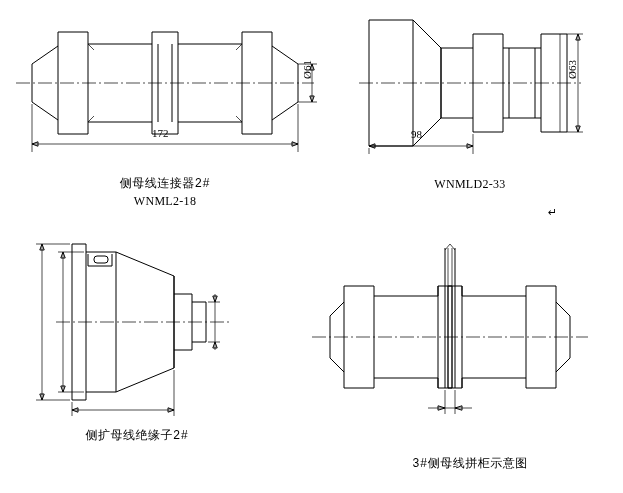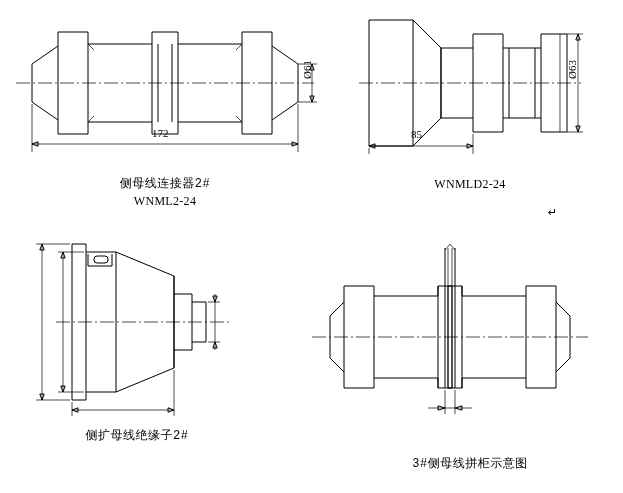--- a/index.html
+++ b/index.html
@@ -102,21 +102,21 @@
       <line class="thin" x1="22" y1="140" x2="288" y2="140"></line>
       <path class="ln" d="M22,140 l6,-2.2 l0,4.4 Z" fill="#000"></path>
       <path class="ln" d="M288,140 l-6,-2.2 l0,4.4 Z" fill="#000"></path>
     </svg>
     <div class="dimlabel vert" style="left:291px; top:56px;">Ø61</div>
     <div class="dimlabel" style="left:142px; top:123px;text-align:center;">172</div>
   </div>
 
   <div class="caption" style="left:55px; top:176px; width:220px;">
     <span class="cn">侧母线连接器2#</span>
-    <span class="code">WNML2-24</span>
+    <span class="code">WNML2-18</span>
   </div>
 
   <div class="panel" style="left:355px; top:4px; width:230px; height:160px;">
     <svg width="230" height="160" viewBox="0 0 230 160">
       <path class="ln" d="M14,16 L14,142 L58,142 L58,130 L78,118 L78,58 L100,58 L100,130 L130,130 L130,118
                           L160,118 L160,130 L186,130 L186,116 L212,98 L212,60 L186,42 L186,28 L160,28 L160,40
                           L130,40 L130,28 L100,28 L100,100 L78,100 L78,40 L58,28 L58,16 L14,16 Z"></path>
 
       <rect x="0" y="0" width="230" height="160" fill="#fff" stroke="none"></rect>
 
@@ -142,25 +142,25 @@
       <path class="ln" d="M223,30 l-2.2,6 l4.4,0 Z" fill="#000"></path>
       <path class="ln" d="M223,128 l-2.2,-6 l4.4,0 Z" fill="#000"></path>
 
       <line class="thin" x1="14" y1="144" x2="14" y2="150"></line>
       <line class="thin" x1="118" y1="130" x2="118" y2="150"></line>
       <line class="thin" x1="14" y1="142" x2="118" y2="142"></line>
       <path class="ln" d="M14,142 l6,-2.2 l0,4.4 Z" fill="#000"></path>
       <path class="ln" d="M118,142 l-6,-2.2 l0,4.4 Z" fill="#000"></path>
     </svg>
     <div class="dimlabel vert" style="left:211px; top:56px;">Ø63</div>
-    <div class="dimlabel" style="left:56px; top:124px;">85</div>
+    <div class="dimlabel" style="left:56px; top:124px;">98</div>
   </div>
 
   <div class="caption" style="left:355px; top:176px; width:230px;">
-    <span class="code">WNMLD2-24</span>
+    <span class="code">WNMLD2-33</span>
   </div>
 
   <div class="stray" style="left:548px; top:206px;">↵</div>
 
   <div class="panel" style="left:16px; top:232px; width:250px; height:190px;">
     <svg width="250" height="190" viewBox="0 0 250 190">
 
       <path class="ln" d="M56,12 L56,168 L70,168 L70,12 Z"></path>
       <path class="ln" d="M70,20 L100,20 L100,160 L70,160"></path>
 

